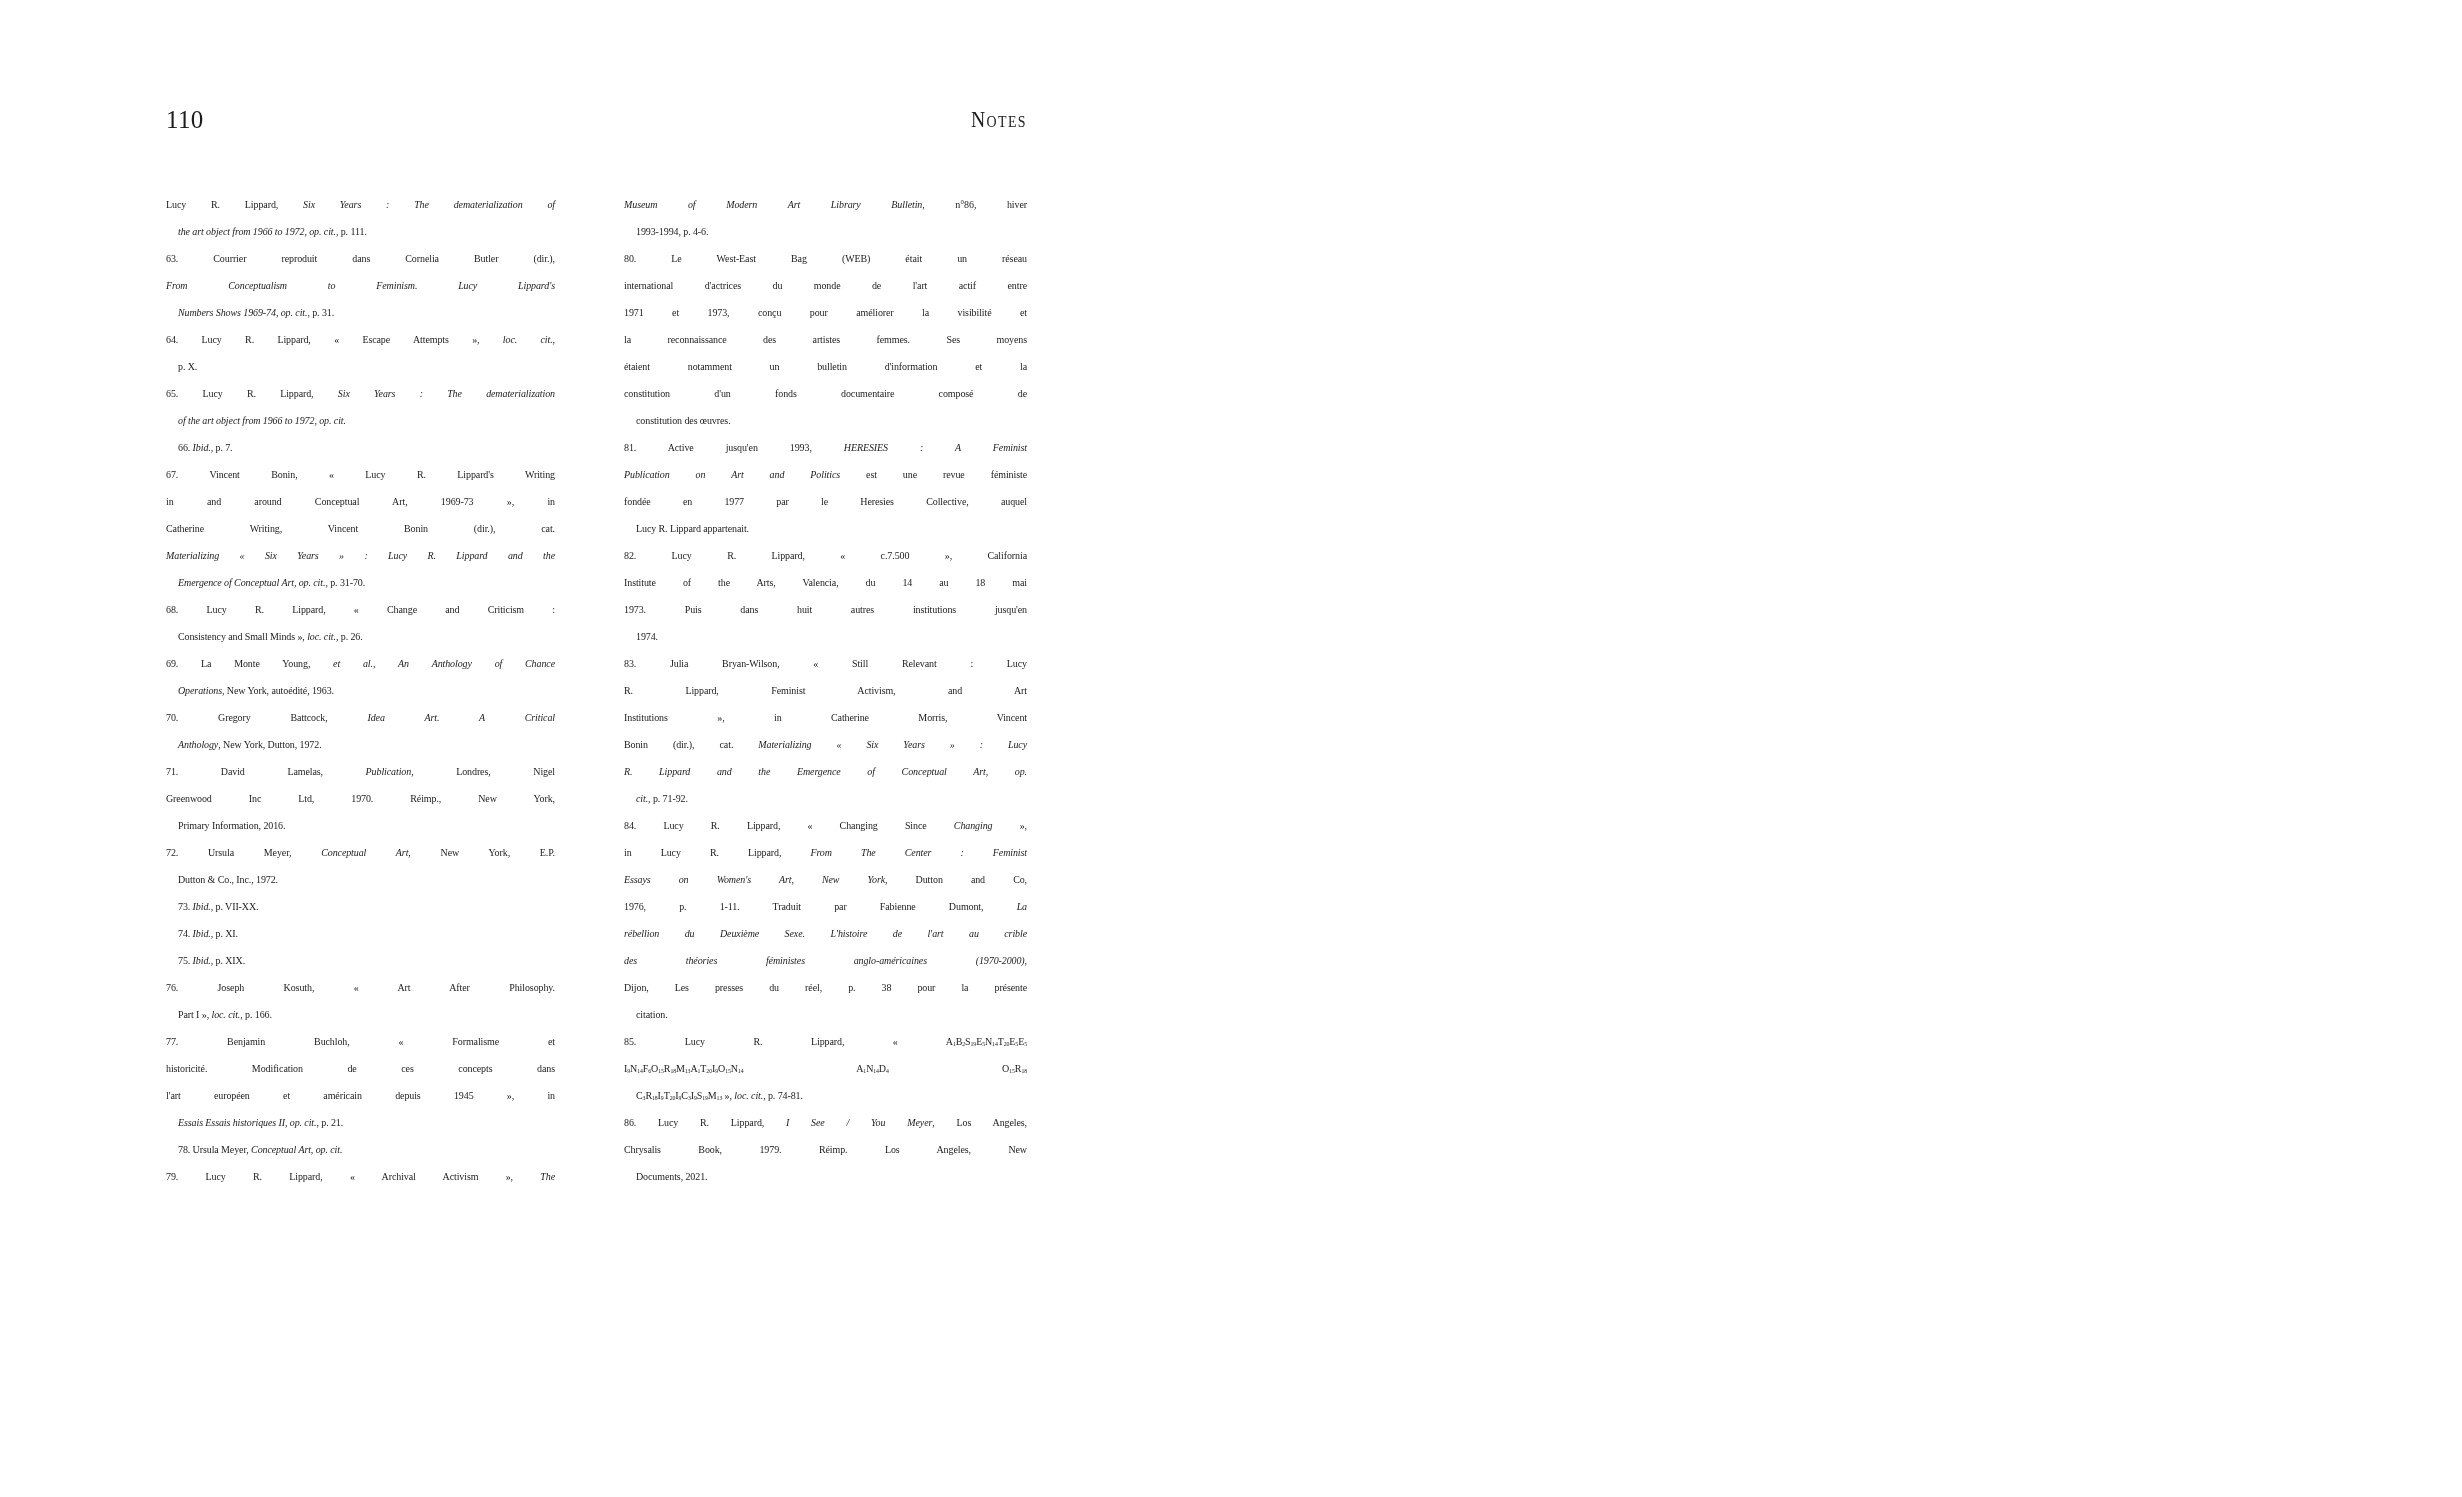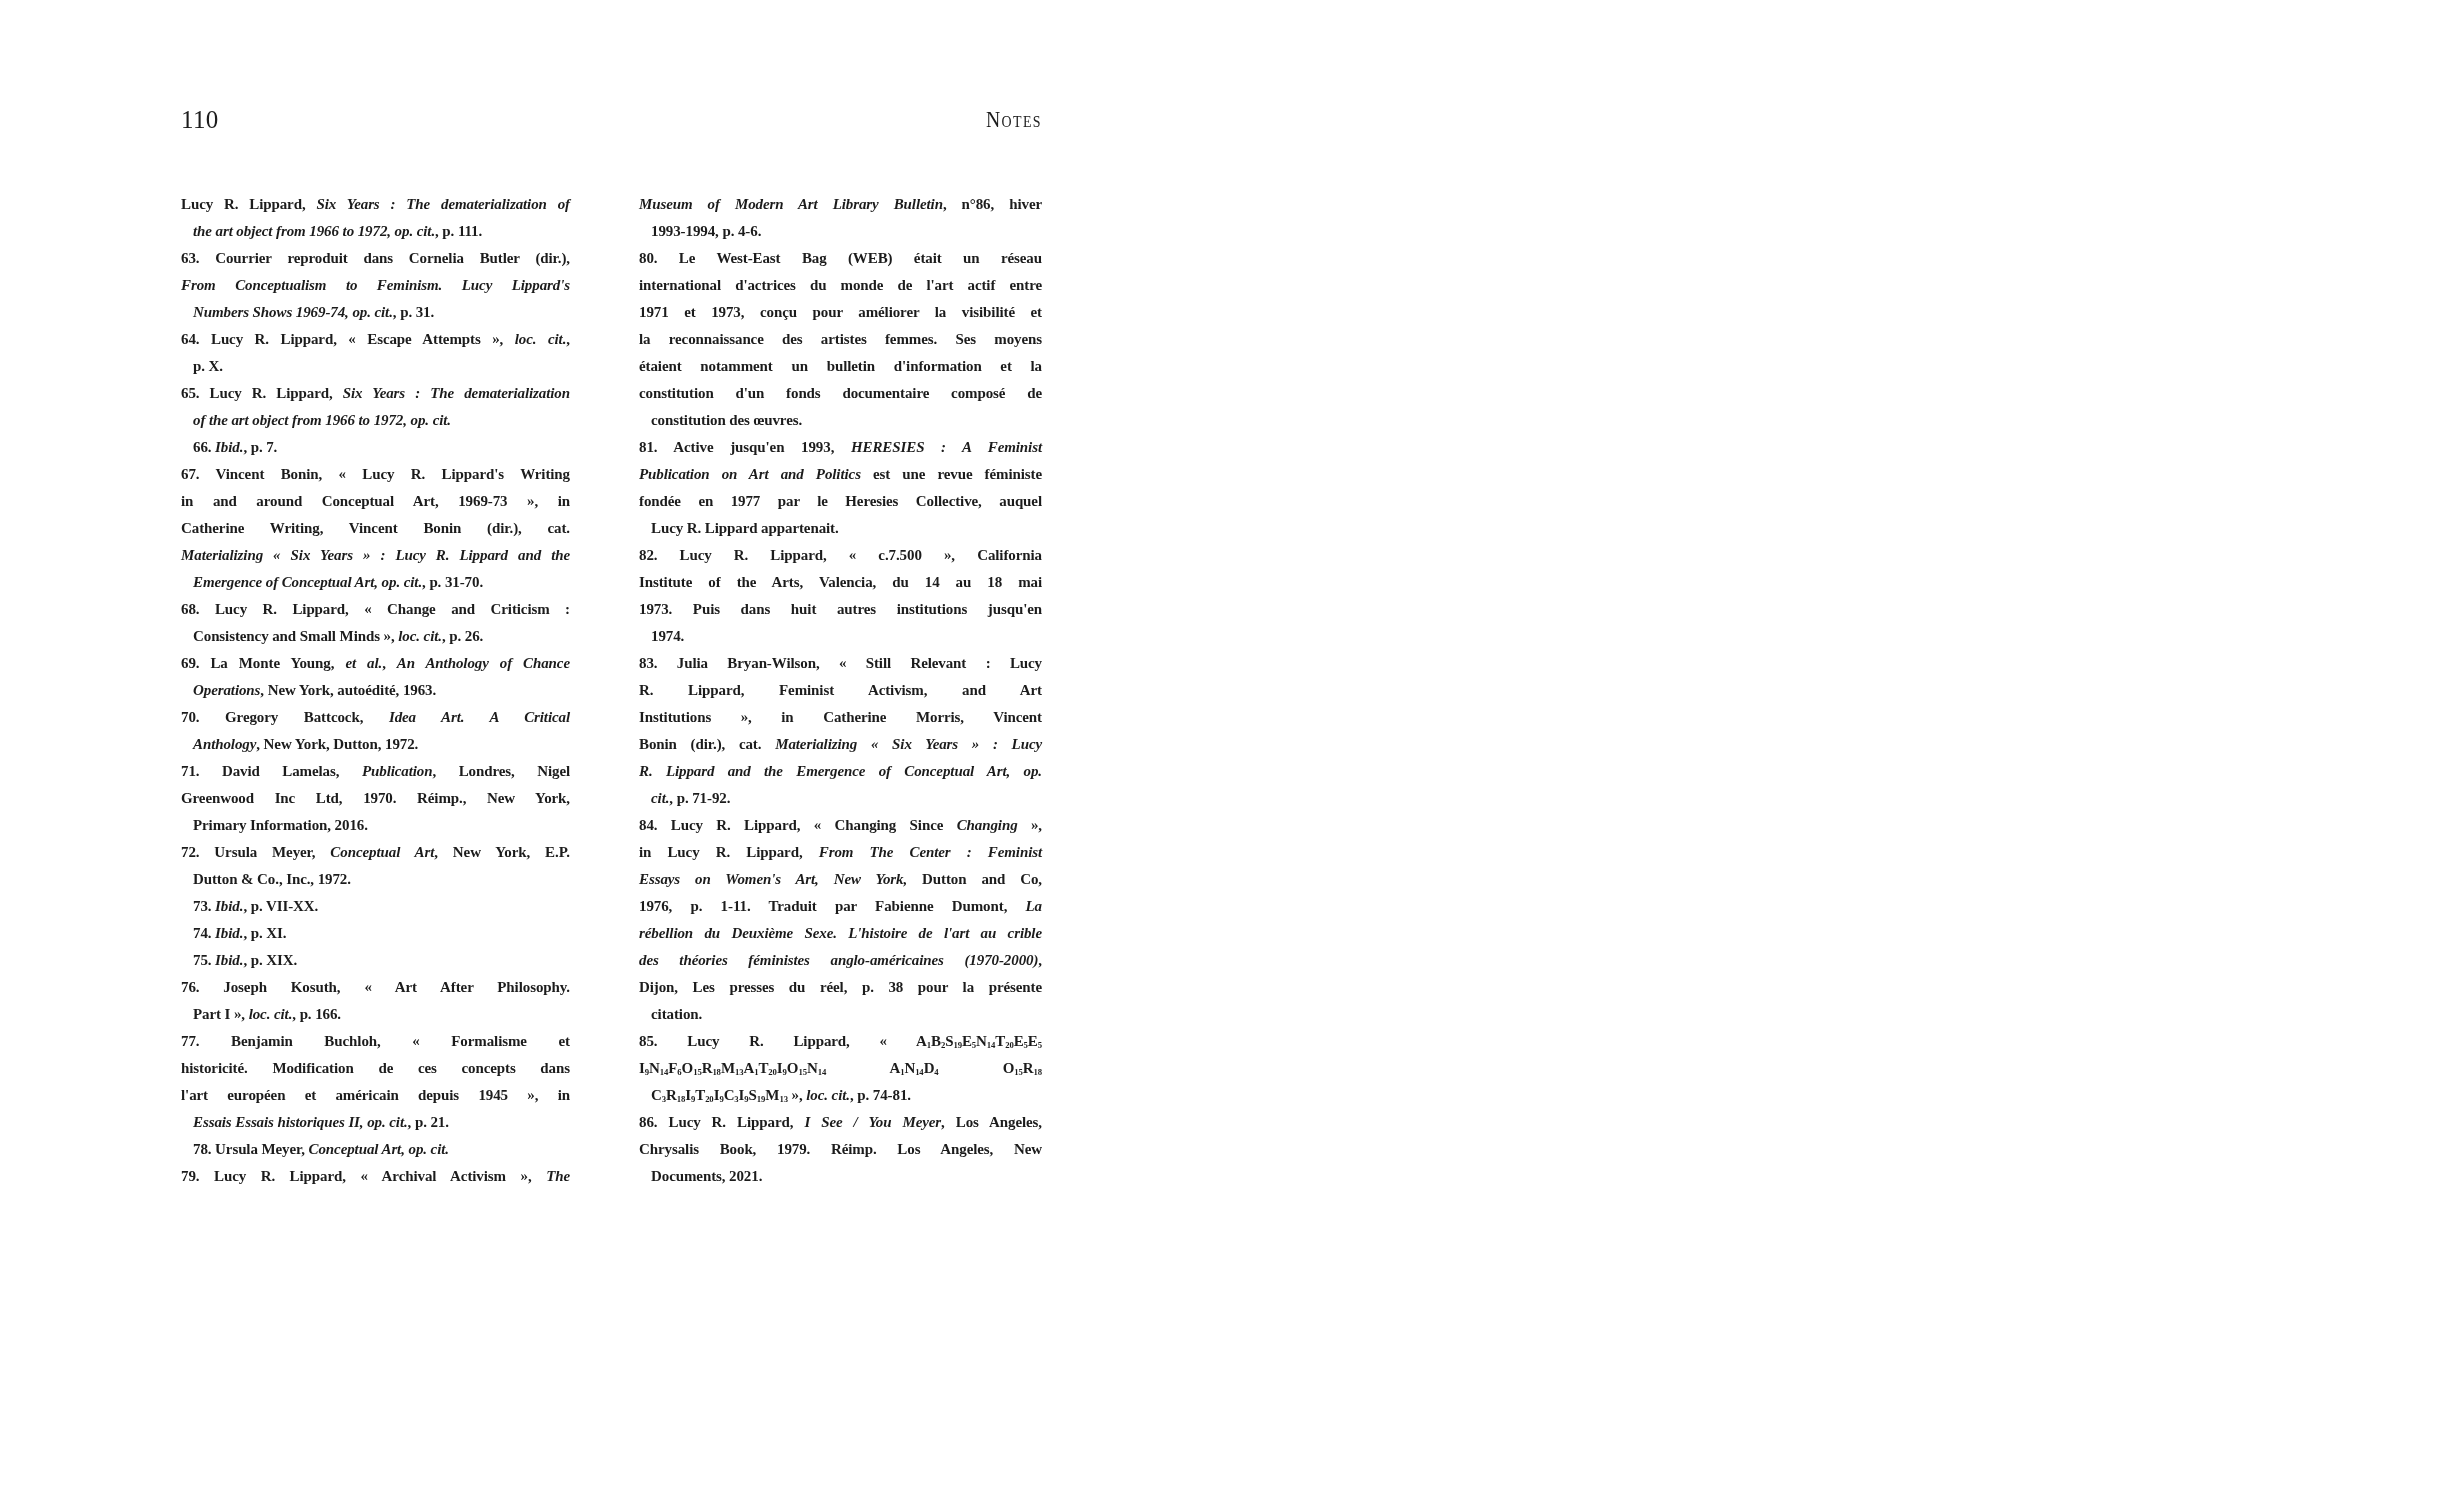--- a/index.html
+++ b/index.html
@@ -7,30 +7,30 @@
     width:2462px;height:1497px;position:relative;background:#ffffff;
     font-family:"Liberation Serif","DejaVu Serif",serif;color:#1c1c1c;
     -webkit-font-smoothing:antialiased;
   }
   .abs{position:absolute;}
   .folio{font-size:25px;line-height:25px;letter-spacing:0.4px;}
   .running-head{
     font-variant:small-caps;font-size:24px;line-height:25px;letter-spacing:1.7px;
     text-align:right;transform:scaleX(.82);transform-origin:100% 0;
   }
-  .col{font-size:15px;line-height:27px;letter-spacing:-0.1px;font-weight:bold;}
+  .col{font-size:10px;line-height:27px;letter-spacing:-0.1px;}
   .tline{text-align:justify;text-align-last:justify;white-space:normal;}
   .tline.end{text-align-last:left;margin-left:12px;}
   .tline i{font-style:italic;}
   .tline sub{font-size:58%;line-height:0;vertical-align:-0.25em;}
 </style>
 </head>
 <body>
 
-<div class="abs" style="left:15px;top:0;width:1231px;height:1497px;">
+<div class="abs" style="left:0;top:0;width:1231px;height:1497px;">
   <div class="abs folio" style="left:166px;top:107px;">110</div>
   <div class="abs running-head" style="left:624px;top:107px;width:403px;">Notes</div>
   <div class="abs col" style="left:166px;top:191px;width:389px;">
       <div class="tline">Lucy R. Lippard, <i>Six Years : The dematerialization of</i></div>
       <div class="tline end"><i>the art object from 1966 to 1972, op. cit.</i>, p. 111.</div>
       <div class="tline">63. Courrier reproduit dans Cornelia Butler (dir.),</div>
       <div class="tline"><i>From Conceptualism to Feminism. Lucy Lippard's</i></div>
       <div class="tline end"><i>Numbers Shows 1969-74, op. cit.</i>, p. 31.</div>
       <div class="tline">64. Lucy R. Lippard, « Escape Attempts », <i>loc. cit.</i>,</div>
       <div class="tline end">p. X.</div>

